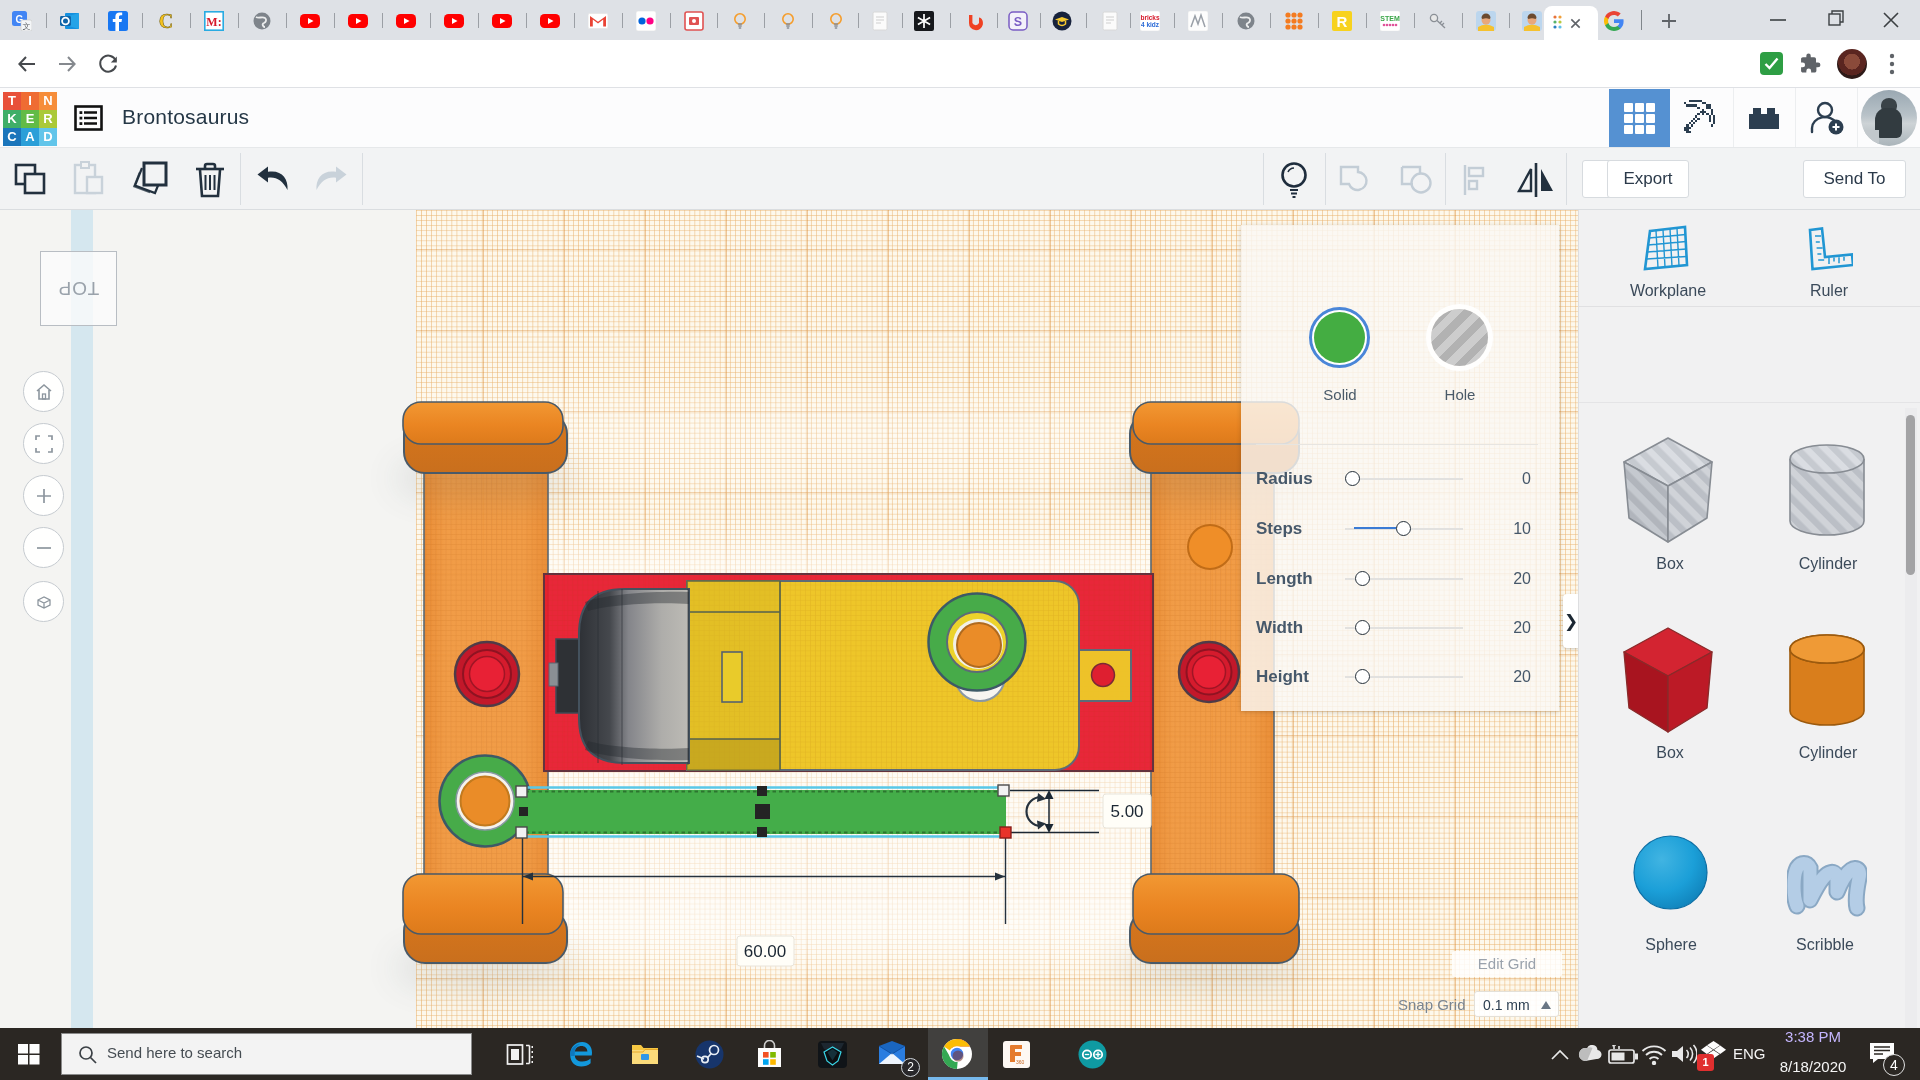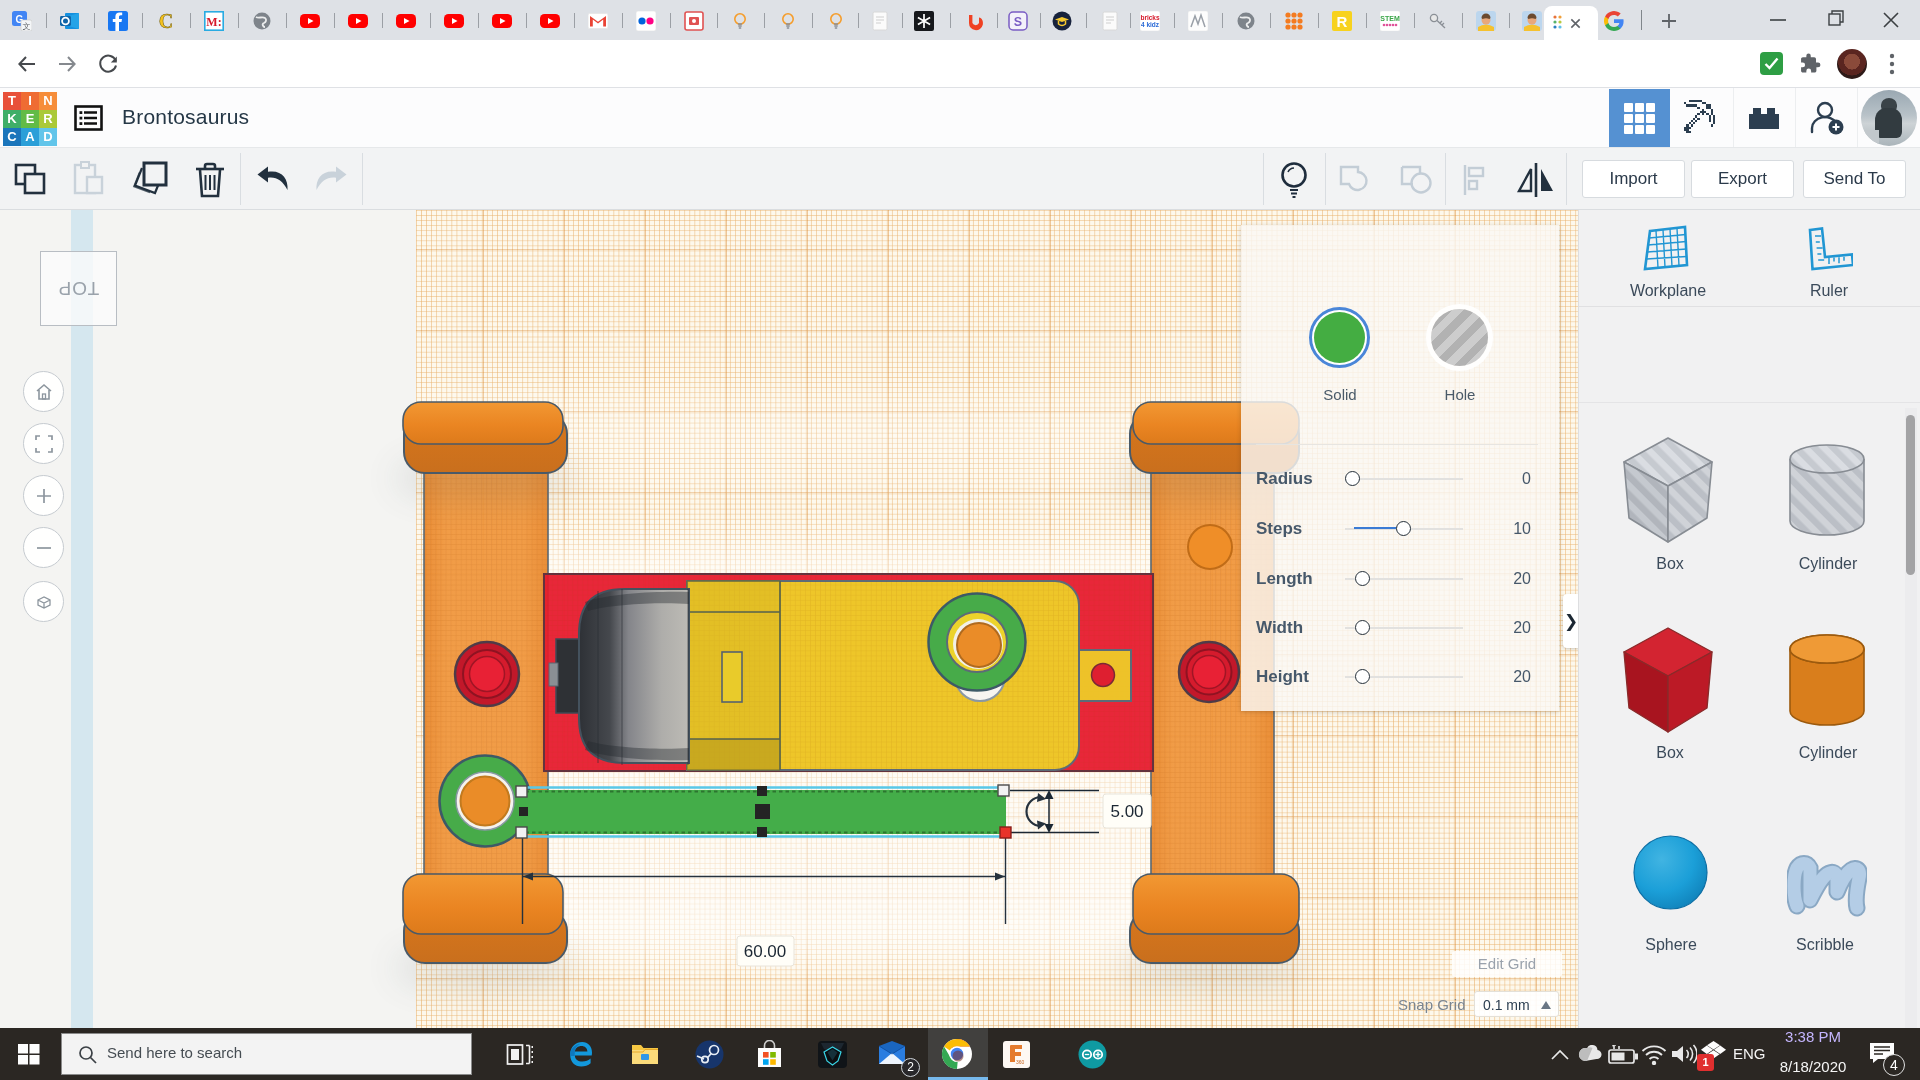--- a/index.html
+++ b/index.html
@@ -462,21 +462,21 @@
           <rect x="8" y="18" width="8" height="8"></rect>
         </g>
       </svg>
     <svg class="abs" style="left:1516px;top:13px" width="40" height="38" viewBox="0 0 40 38">
         <path d="M20 2 V36" stroke="#22303e" stroke-width="2.6"></path>
         <path d="M15 8 V30 L3 30 Z" fill="none" stroke="#22303e" stroke-width="2.4"></path>
         <path d="M25 8 V30 L37 30 Z" fill="#22303e"></path>
       </svg>
     <div class="sep2" style="left:1566px"></div>
     <div class="tbtn" style="left:1582px;width:103px">Import</div>
-    <div class="tbtn" style="left:1691px;width:103px">Export</div>
+    <div class="tbtn" style="left:1607px;width:82px">Export</div>
     <div class="tbtn" style="left:1803px;width:103px">Send To</div>
   </div>
 
   <div id="canvas">
     <div id="bluestripe"></div>
     <svg class="abs" style="left:416px;top:0" width="1162" height="818">
       <defs>
         <pattern id="gfine" width="5.0625" height="5.0625" patternUnits="userSpaceOnUse">
           <rect width="5.0625" height="5.0625" fill="#fdf8ec"></rect>
           <path d="M0 0 H5.0625 M0 0 V5.0625" stroke="rgba(225,148,58,0.72)" stroke-width="1"></path>

